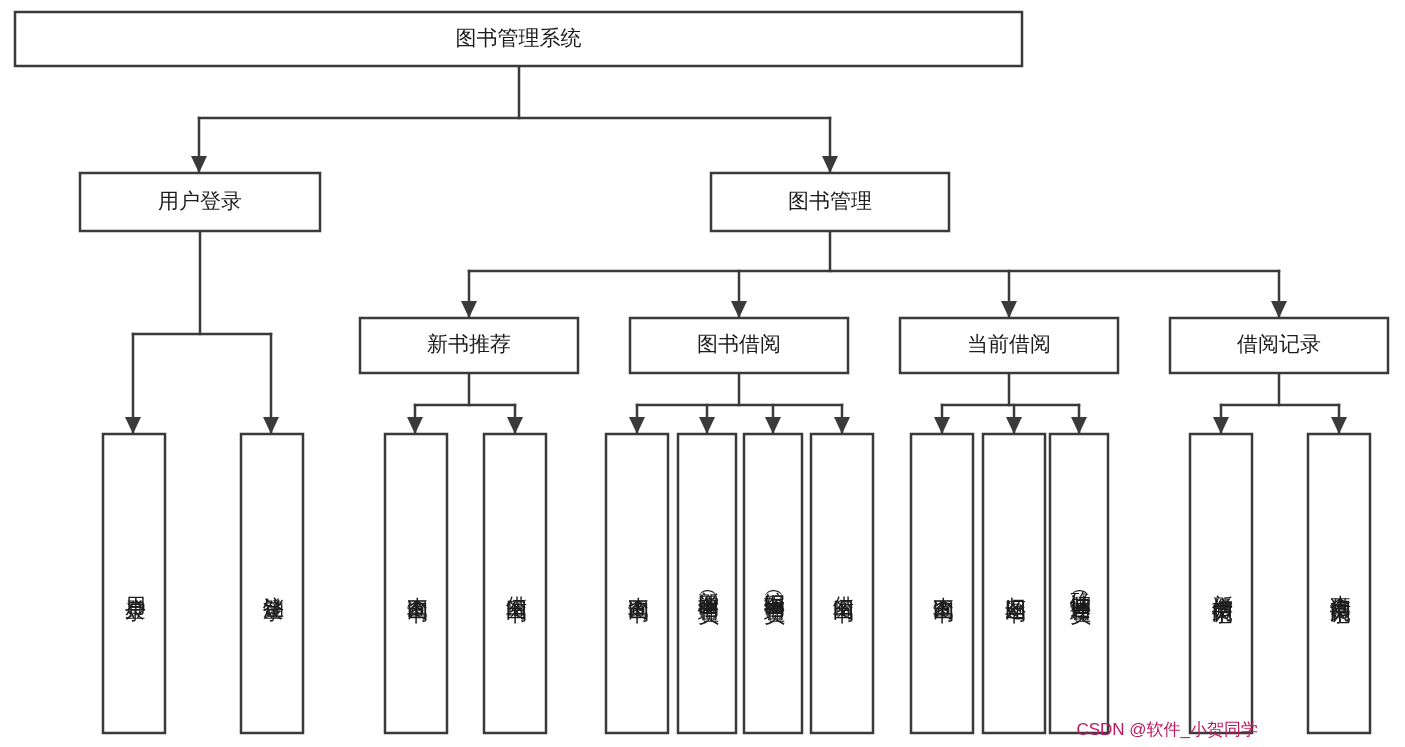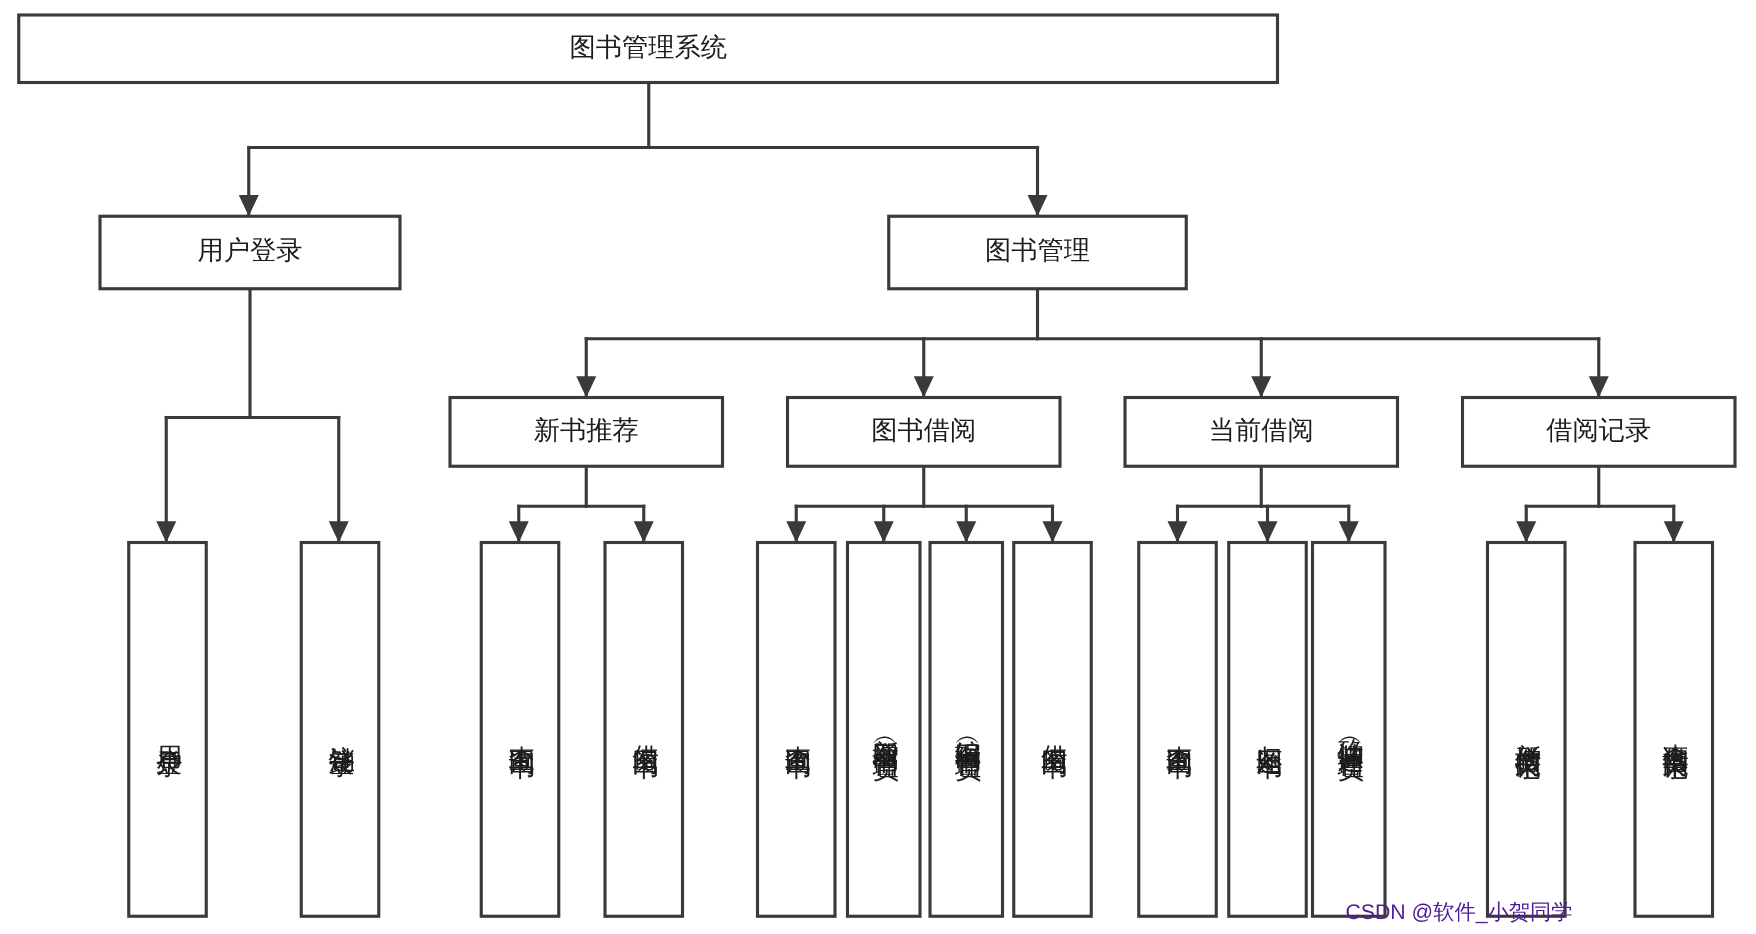--- a/index.html
+++ b/index.html
@@ -55,21 +55,21 @@
     letter-spacing: 2px;
     dominant-baseline: middle;
     text-anchor: middle;
   }
   .watermark {
     position: absolute;
     right: 8px;
     bottom: 6px;
     font-family: "Liberation Sans", "DejaVu Sans", sans-serif;
     font-size: 17px;
-    color: #4c1d95;
+    color: #be185d;
     white-space: nowrap;
     user-select: none;
   }
 </style>
 </head>
 <body>
 
 <div id="diagram-root">
   <svg class="diagram" viewBox="0 0 1405 747">
     <g id="connector-layer">

